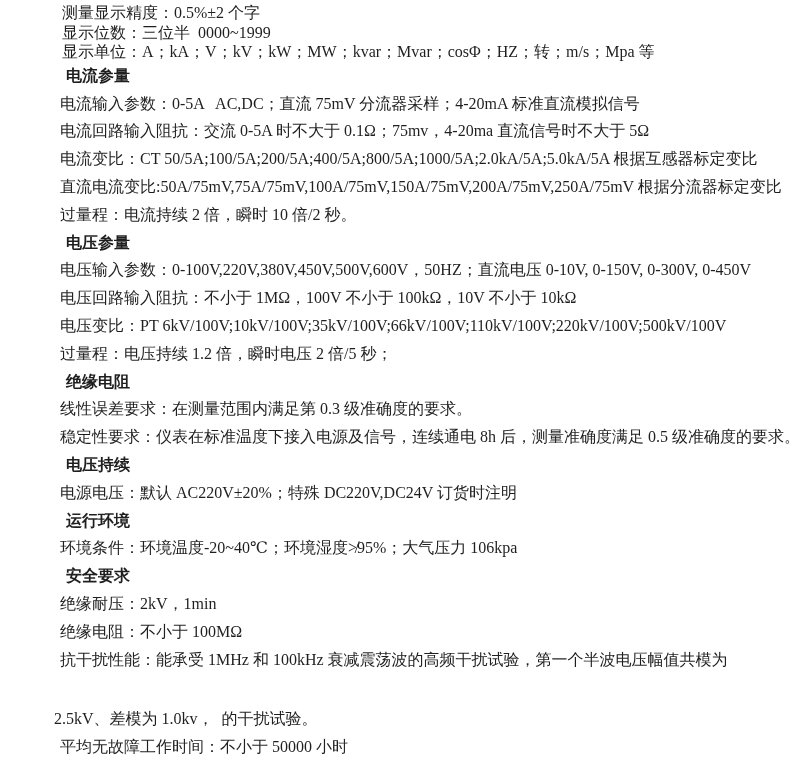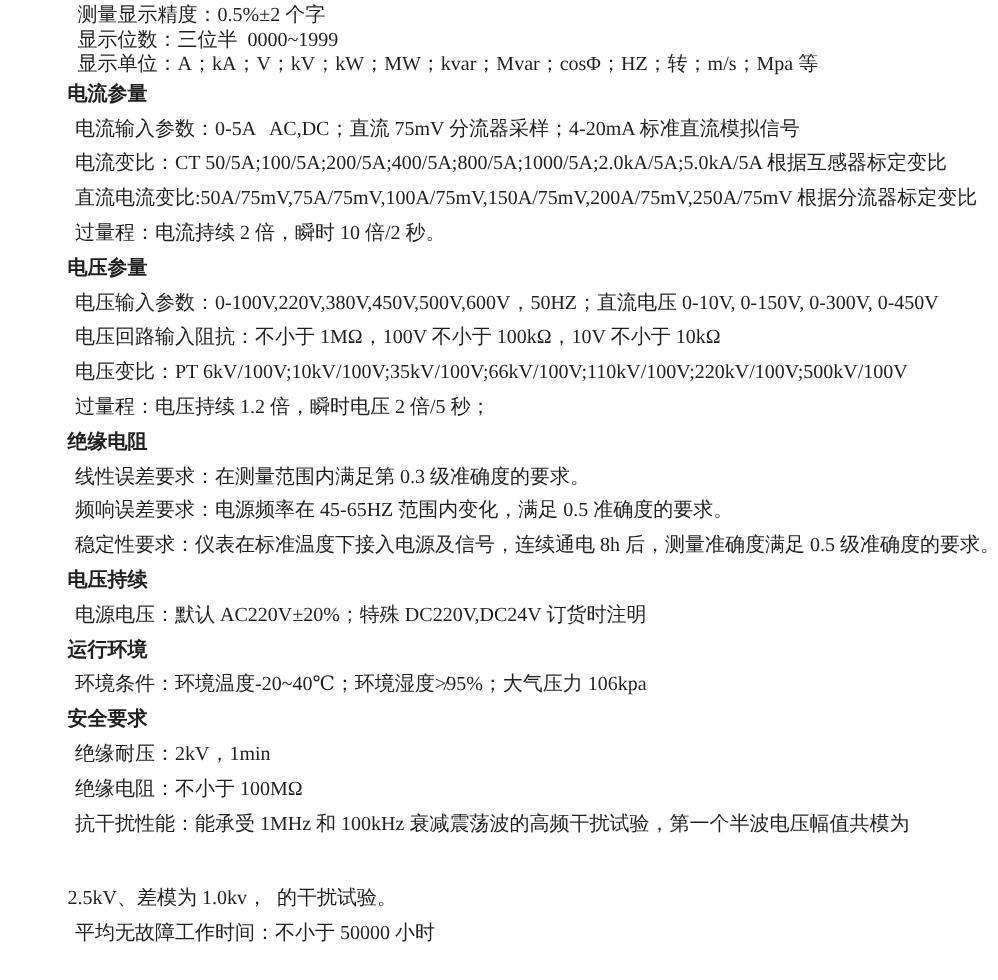--- a/index.html
+++ b/index.html
@@ -18,21 +18,21 @@
   .doc {
     padding-top: 3px;
     padding-left: 16px;
   }
   .intro-line {
     margin-left: 46px;
     line-height: 19.6px;
     white-space: pre;
   }
   .heading {
-    margin-left: 38px;
+    margin-left: 50px;
     line-height: 27.8px;
     font-weight: bold;
     white-space: pre;
   }
   .line {
     margin-left: 44px;
     line-height: 27.8px;
     white-space: pre;
   }
   .line.deep {
@@ -50,37 +50,37 @@
 
   <div>
     <div class="intro-line">测量显示精度：0.5%±2 个字</div>
     <div class="intro-line">显示位数：三位半  0000~1999</div>
     <div class="intro-line">显示单位：A；kA；V；kV；kW；MW；kvar；Mvar；cosΦ；HZ；转；m/s；Mpa 等</div>
   </div>
 
   <div>
     <div class="heading">电流参量</div>
     <div class="line">电流输入参数：0-5A   AC,DC；直流 75mV 分流器采样；4-20mA 标准直流模拟信号</div>
+    <div class="line">电流回路输入阻抗：交流 0-5A 时不大于 0.1Ω；75mv，4-20ma 直流信号时不大于 5Ω</div>
     <div class="line">电流变比：CT 50/5A;100/5A;200/5A;400/5A;800/5A;1000/5A;2.0kA/5A;5.0kA/5A 根据互感器标定变比</div>
     <div class="line">直流电流变比:50A/75mV,75A/75mV,100A/75mV,150A/75mV,200A/75mV,250A/75mV 根据分流器标定变比</div>
     <div class="line">过量程：电流持续 2 倍，瞬时 10 倍/2 秒。</div>
   </div>
 
   <div>
     <div class="heading">电压参量</div>
     <div class="line">电压输入参数：0-100V,220V,380V,450V,500V,600V，50HZ；直流电压 0-10V, 0-150V, 0-300V, 0-450V</div>
     <div class="line">电压回路输入阻抗：不小于 1MΩ，100V 不小于 100kΩ，10V 不小于 10kΩ</div>
     <div class="line">电压变比：PT 6kV/100V;10kV/100V;35kV/100V;66kV/100V;110kV/100V;220kV/100V;500kV/100V</div>
     <div class="line">过量程：电压持续 1.2 倍，瞬时电压 2 倍/5 秒；</div>
   </div>
 
   <div>
     <div class="heading">绝缘电阻</div>
     <div class="line">线性误差要求：在测量范围内满足第 0.3 级准确度的要求。</div>
-    <div class="line">频响误差要求：电源频率在 45-65HZ 范围内变化，满足 0.5 准确度的要求。</div>
     <div class="line">稳定性要求：仪表在标准温度下接入电源及信号，连续通电 8h 后，测量准确度满足 0.5 级准确度的要求。</div>
   </div>
 
   <div>
     <div class="heading">电压持续</div>
     <div class="line">电源电压：默认 AC220V±20%；特殊 DC220V,DC24V 订货时注明</div>
   </div>
 
   <div>
     <div class="heading">运行环境</div>

